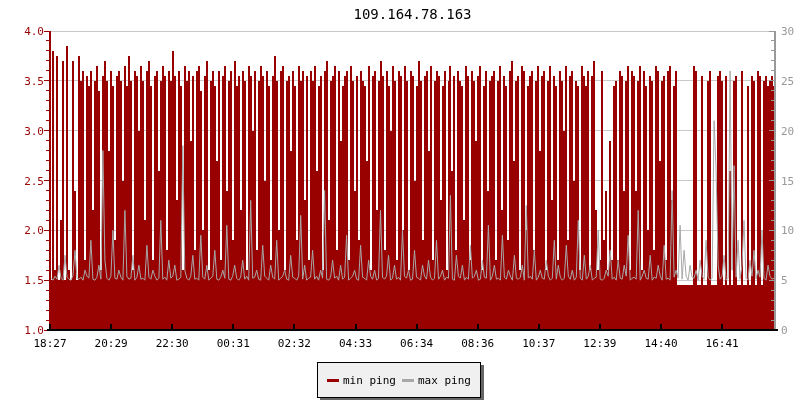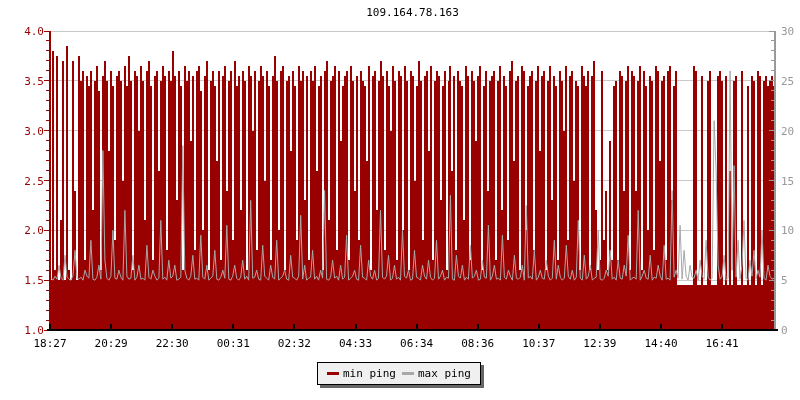--- a/index.html
+++ b/index.html
@@ -1,22 +1,22 @@
 <!DOCTYPE html>
 <html><head>
 <meta charset="utf-8">
 <style>
   html,body{margin:0;padding:0;background:#ffffff;}
   .page{position:relative;width:800px;height:400px;background:#fff;overflow:hidden;
         font-family:"DejaVu Sans Mono","Liberation Mono",monospace;}
   .chart-title{position:absolute;left:50px;top:6px;width:725px;text-align:center;
-        font-size:11px;color:#000;}
+        font-size:14px;color:#000;}
   svg{position:absolute;left:0;top:0;}
   svg text{font-family:"DejaVu Sans Mono","Liberation Mono",monospace;font-size:11px;}
-  .legend{position:absolute;left:317px;top:362px;height:23px;box-sizing:border-box;
+  .legend{position:absolute;left:317px;top:362px;height:36px;box-sizing:border-box;
         display:inline-flex;align-items:center;padding:0 9px;gap:6px;
         background:#f0f0f0;border:1px solid #000;box-shadow:3px 3px 0 #666;}
   .legend-item{display:inline-flex;align-items:center;gap:4px;font-size:11px;color:#000;}
   .swatch{display:inline-block;width:12px;height:3px;}
 </style>
 </head>
 <body>
 
 <div class="page">
   <div class="chart-title">109.164.78.163</div>

